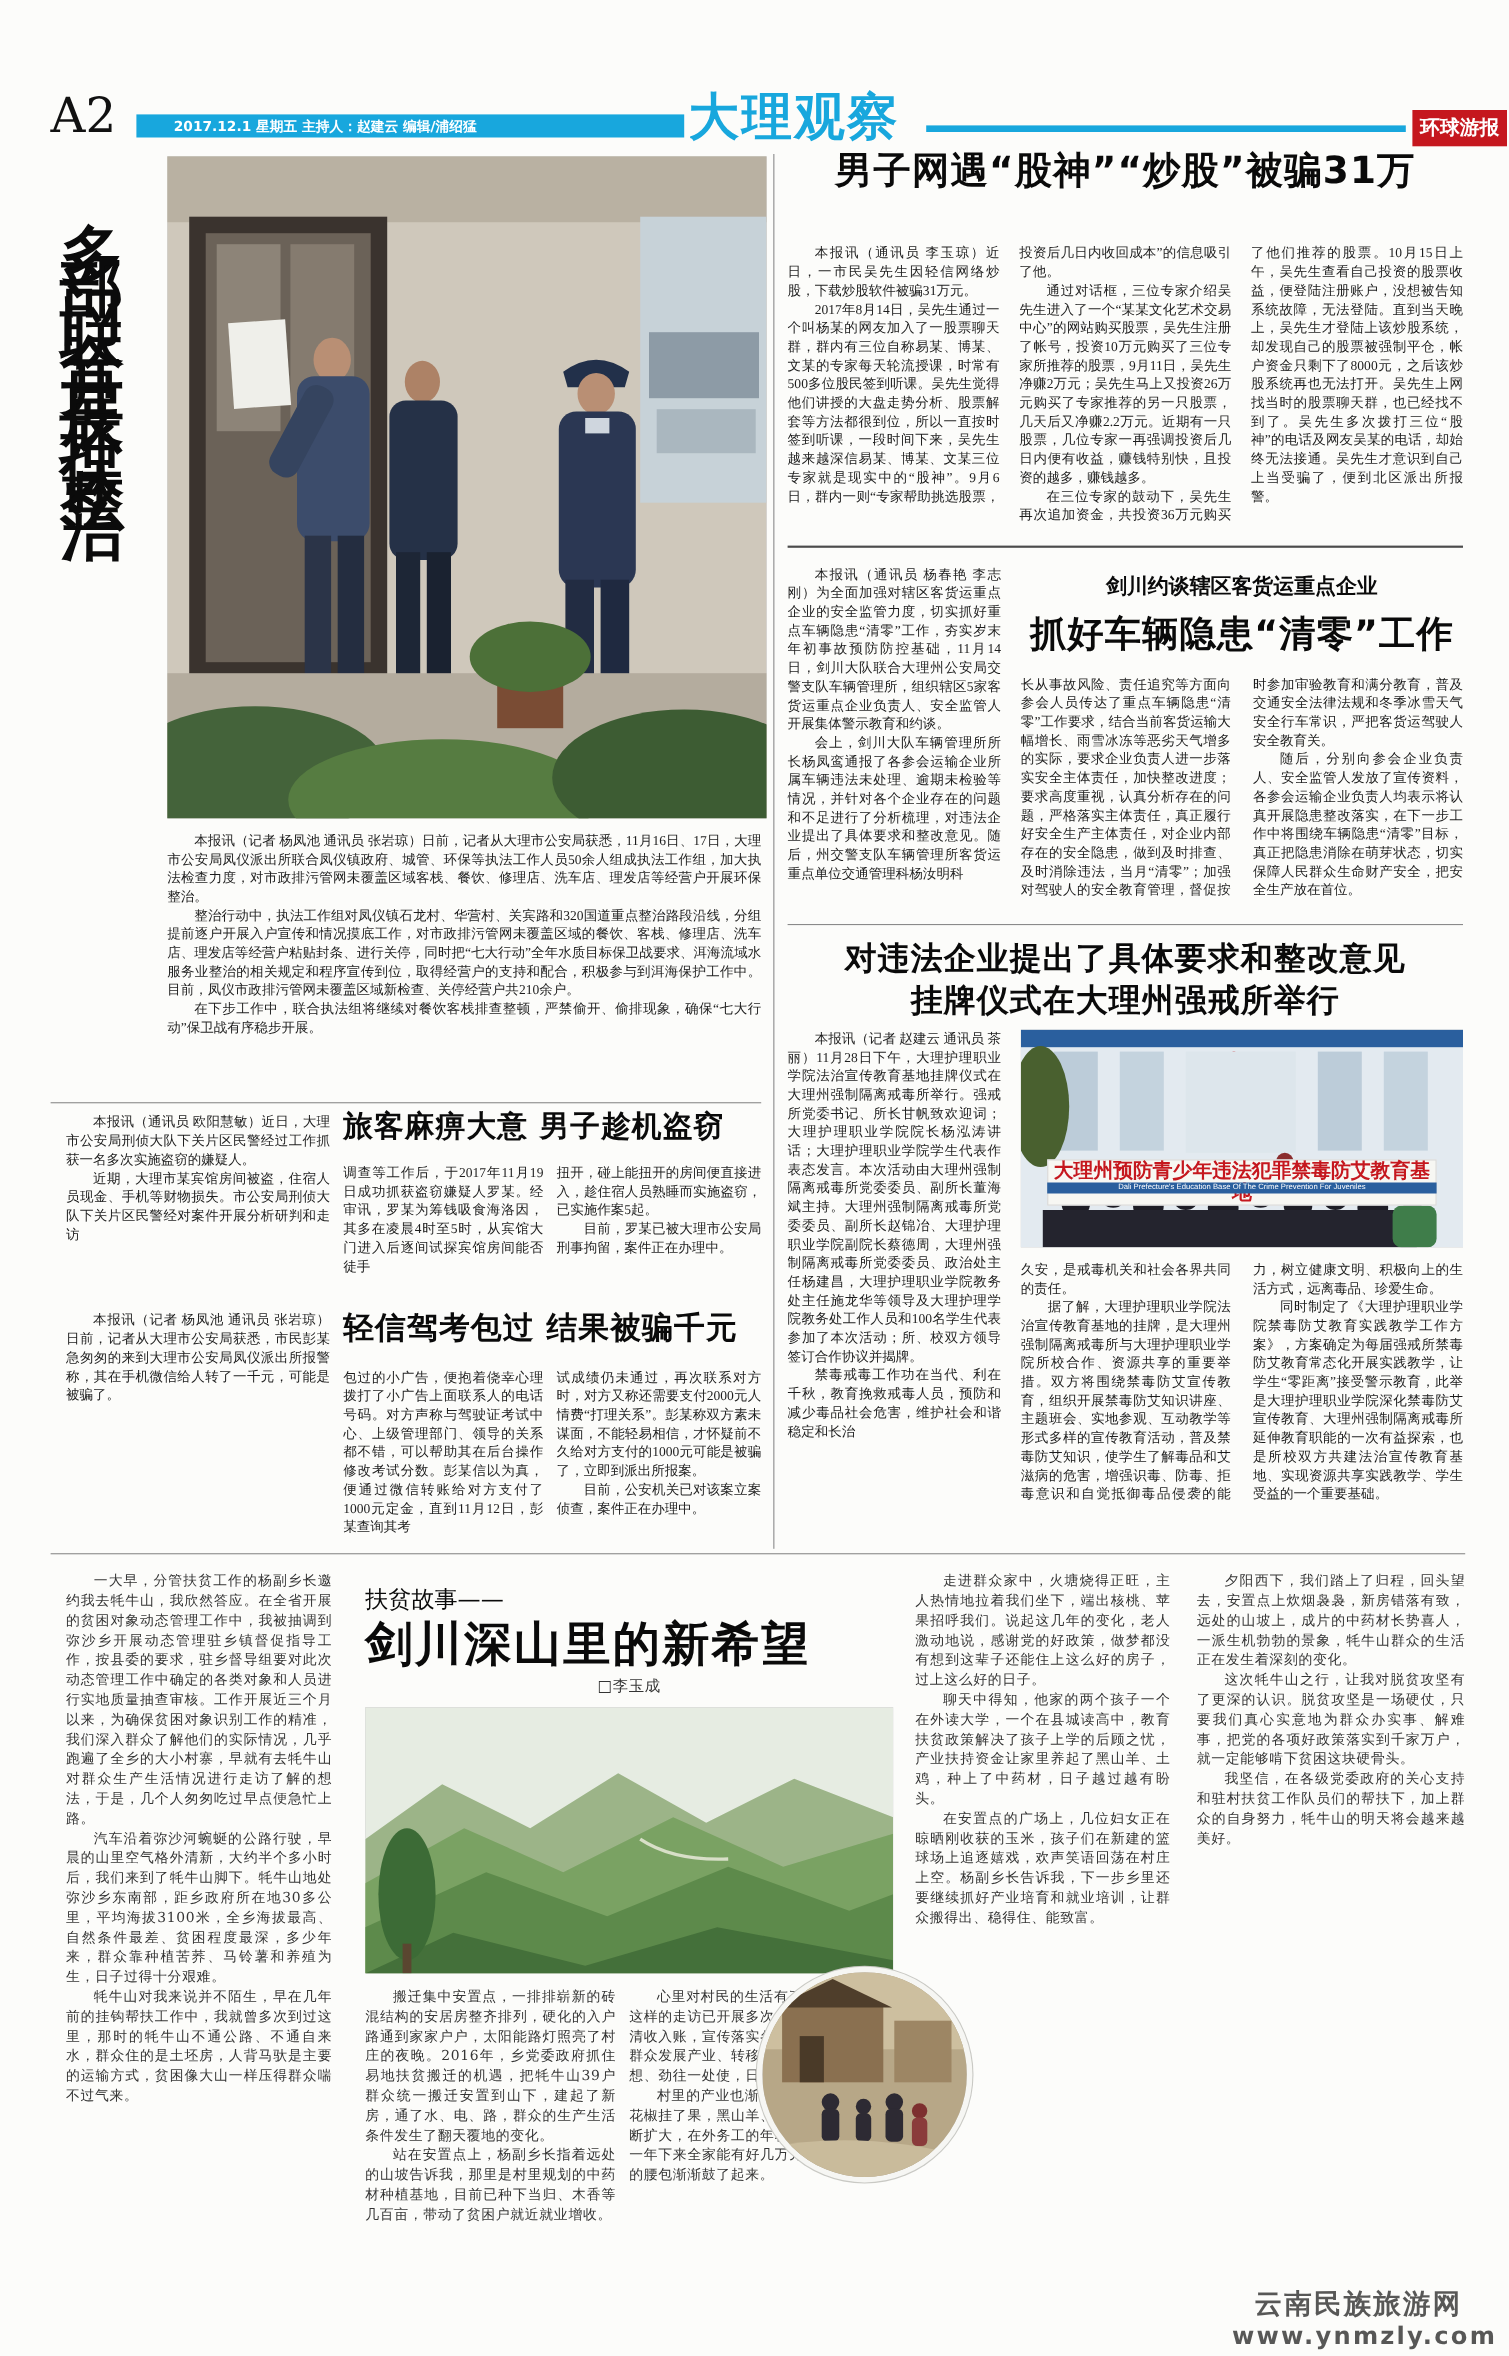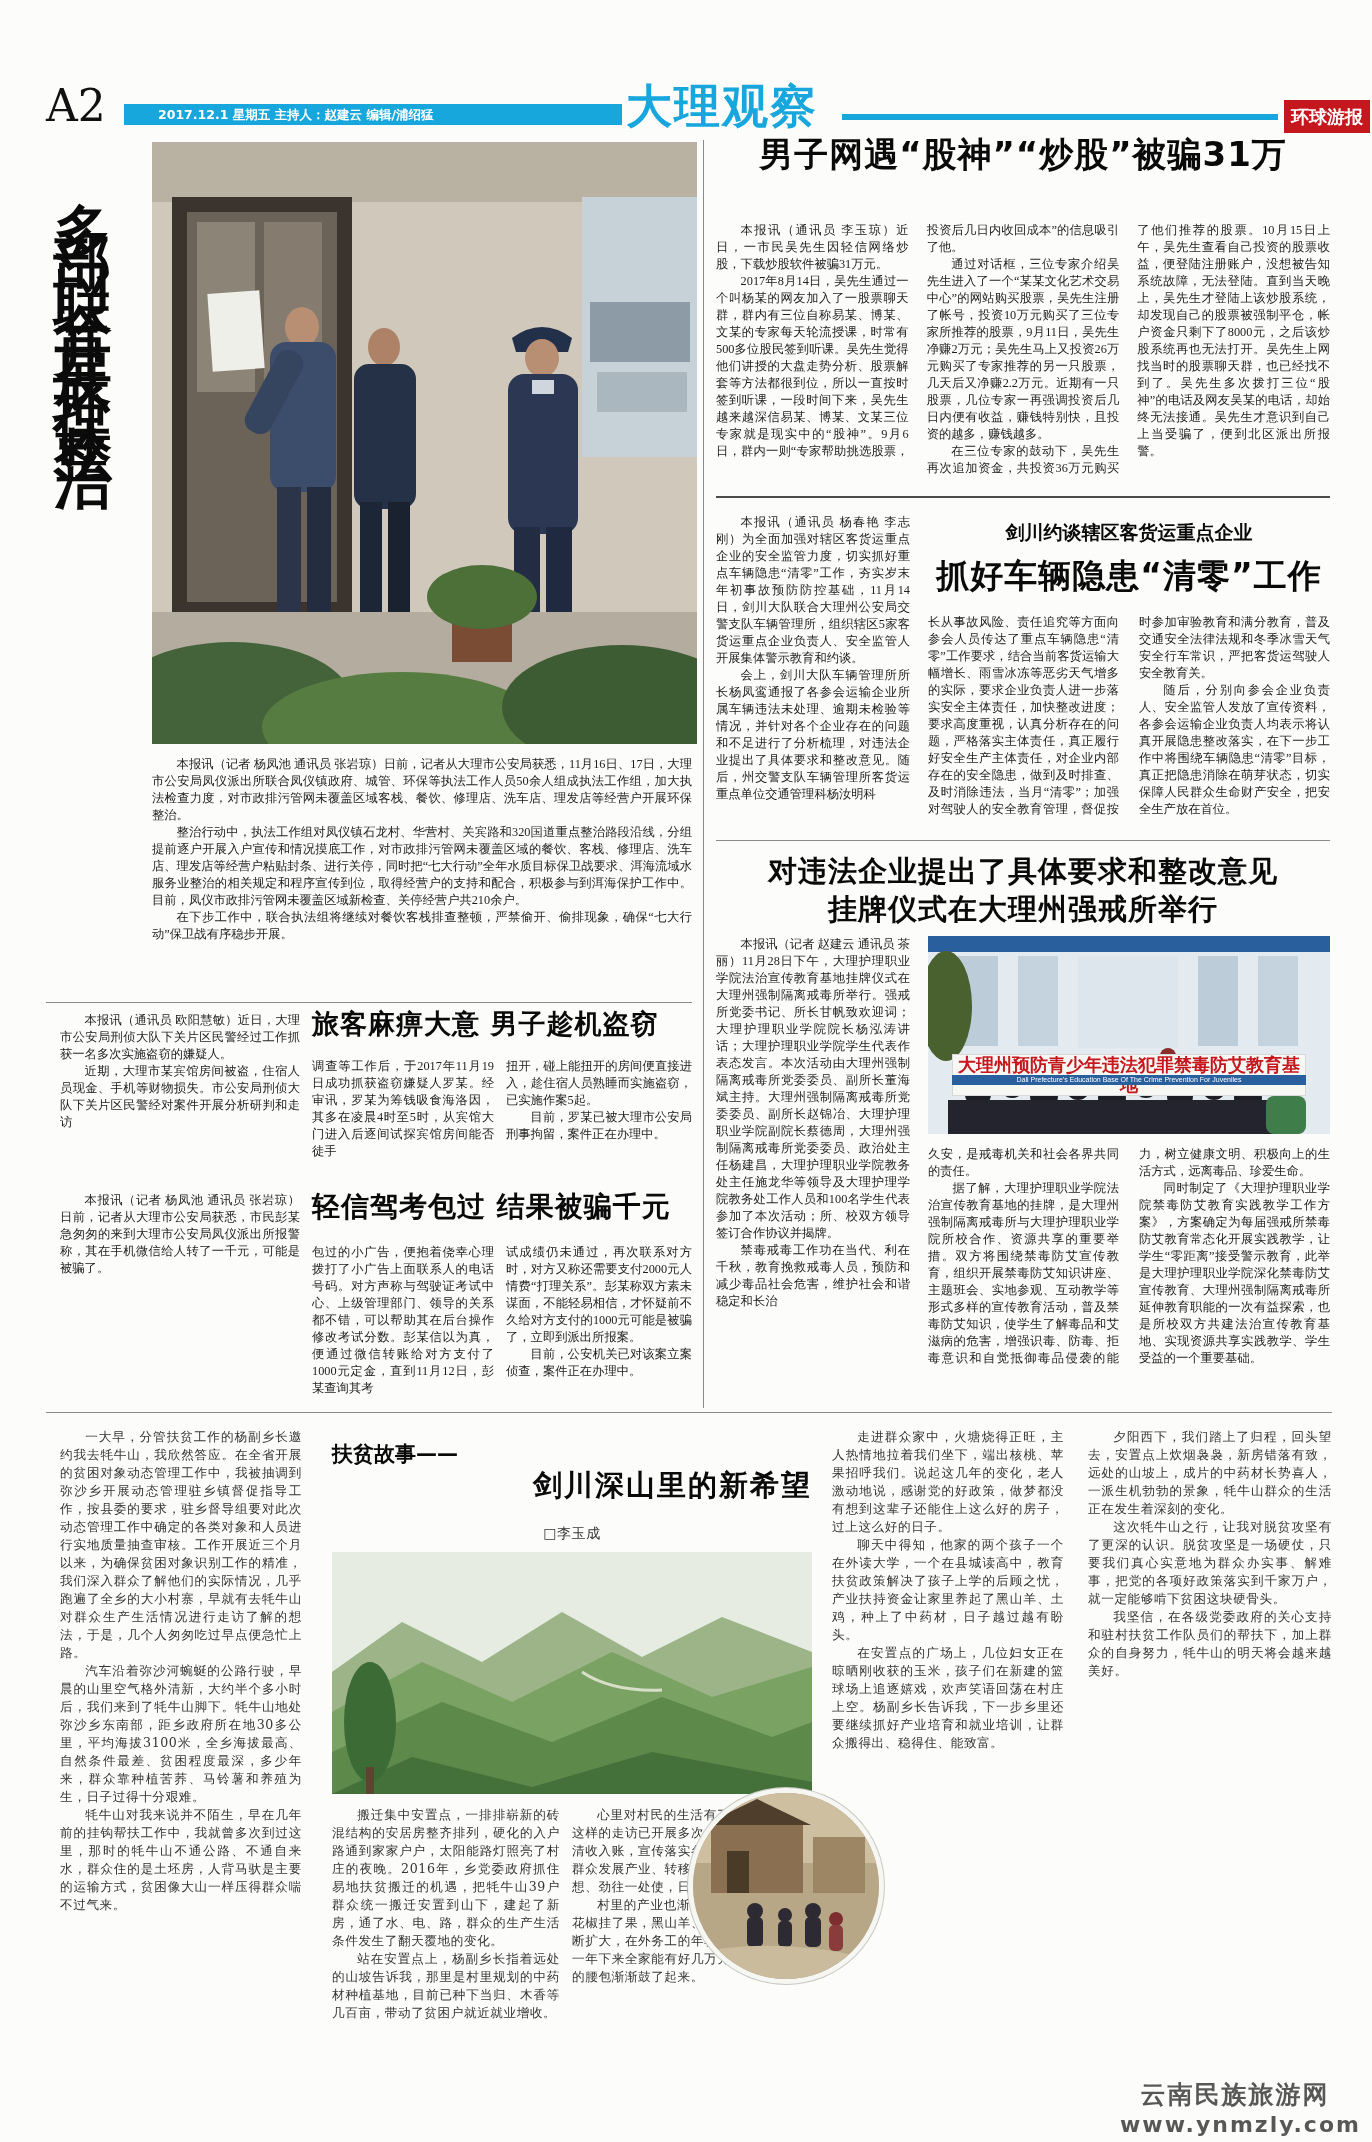--- a/index.html
+++ b/index.html
@@ -198,22 +198,22 @@
     </div>
 
   <div class="abs rule" style="left:46px;top:1412px;width:1286px;height:1px;"></div>
 
   <div class="abs kai" style="left:60px;top:1428px;width:242px;height:688px;">
       <p>一大早，分管扶贫工作的杨副乡长邀约我去牦牛山，我欣然答应。在全省开展的贫困对象动态管理工作中，我被抽调到弥沙乡开展动态管理驻乡镇督促指导工作，按县委的要求，驻乡督导组要对此次动态管理工作中确定的各类对象和人员进行实地质量抽查审核。工作开展近三个月以来，为确保贫困对象识别工作的精准，我们深入群众了解他们的实际情况，几乎跑遍了全乡的大小村寨，早就有去牦牛山对群众生产生活情况进行走访了解的想法，于是，几个人匆匆吃过早点便急忙上路。</p>
       <p>汽车沿着弥沙河蜿蜒的公路行驶，早晨的山里空气格外清新，大约半个多小时后，我们来到了牦牛山脚下。牦牛山地处弥沙乡东南部，距乡政府所在地30多公里，平均海拔3100米，全乡海拔最高、自然条件最差、贫困程度最深，多少年来，群众靠种植苦荞、马铃薯和养殖为生，日子过得十分艰难。</p>
       <p>牦牛山对我来说并不陌生，早在几年前的挂钩帮扶工作中，我就曾多次到过这里，那时的牦牛山不通公路、不通自来水，群众住的是土坯房，人背马驮是主要的运输方式，贫困像大山一样压得群众喘不过气来。</p>
     </div>
 
-  <div class="abs hl" style="left:332px;top:1440px;font-size:21px;font-weight:700;">扶贫故事——</div>
-  <div class="abs hl" style="left:332px;top:1466px;width:480px;text-align:right;font-size:29px;letter-spacing:2px;">剑川深山里的新希望</div>
+  <div class="abs hl" style="left:332px;top:1440px;font-size:21px;font-weight:400;">扶贫故事——</div>
+  <div class="abs hl" style="left:332px;top:1466px;width:480px;text-align:left;font-size:43px;letter-spacing:2px;">剑川深山里的新希望</div>
   <div class="abs kai center" style="left:332px;top:1524px;width:480px;font-size:14px;text-indent:0;">□李玉成</div>
 
   <div class="abs photo" style="left:332px;top:1552px;width:480px;height:242px;">
     <svg width="480" height="242" viewBox="0 0 480 242">
       <rect width="480" height="242" fill="#e6ece2"></rect>
       <path d="M0 120 L70 70 L150 110 L230 60 L310 105 L390 65 L480 100 L480 242 L0 242 Z" fill="#9cb488"></path>
       <path d="M0 160 L90 110 L180 150 L280 100 L380 145 L480 115 L480 242 L0 242 Z" fill="#7aa263"></path>
       <path d="M0 200 L110 150 L220 190 L330 145 L440 185 L480 170 L480 242 L0 242 Z" fill="#5d8a4b"></path>
       <path d="M0 242 L80 205 L200 235 L320 200 L480 230 L480 242 Z" fill="#44703a"></path>
       <path d="M250 120 q30 20 80 18" stroke="#d8dfc8" stroke-width="3" fill="none"></path>

